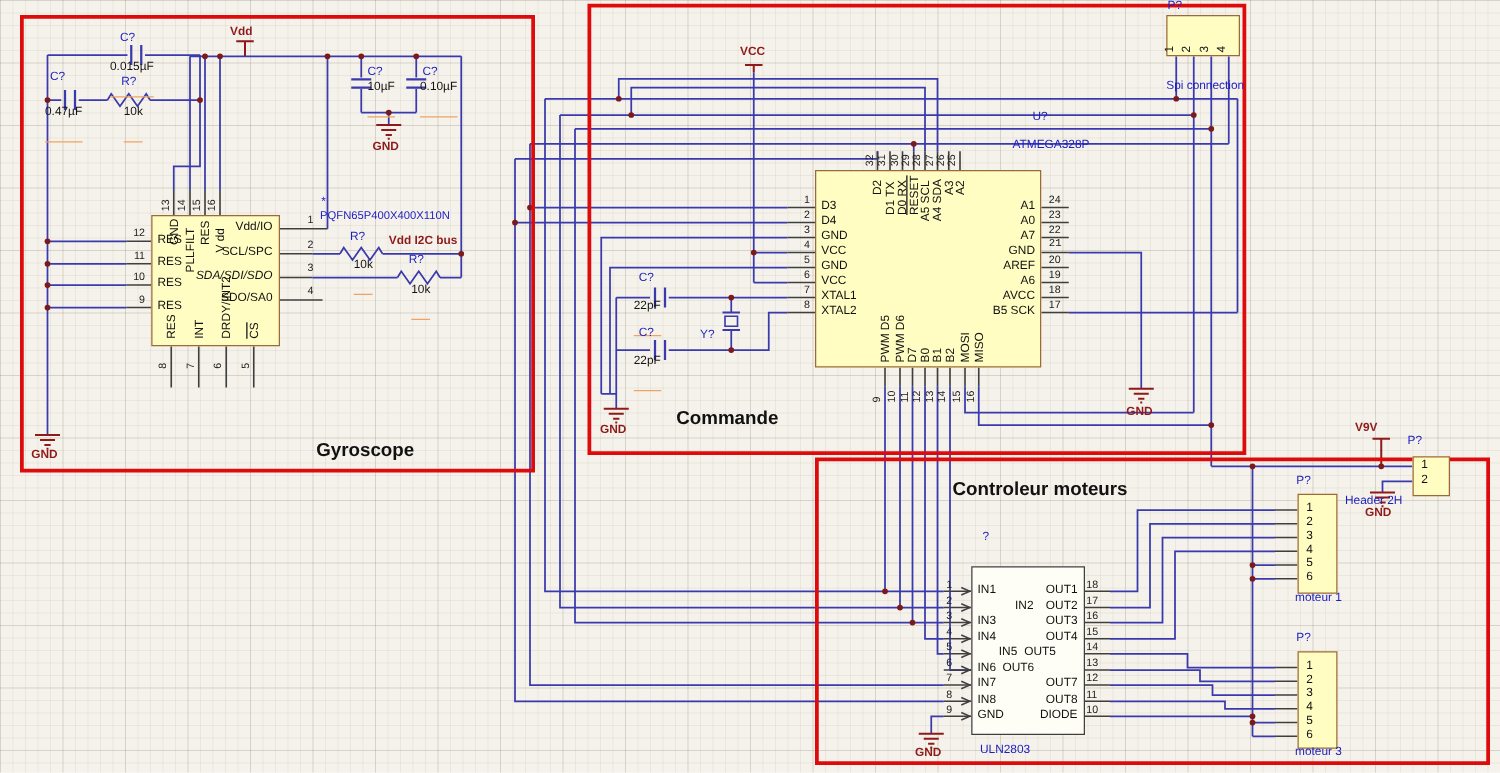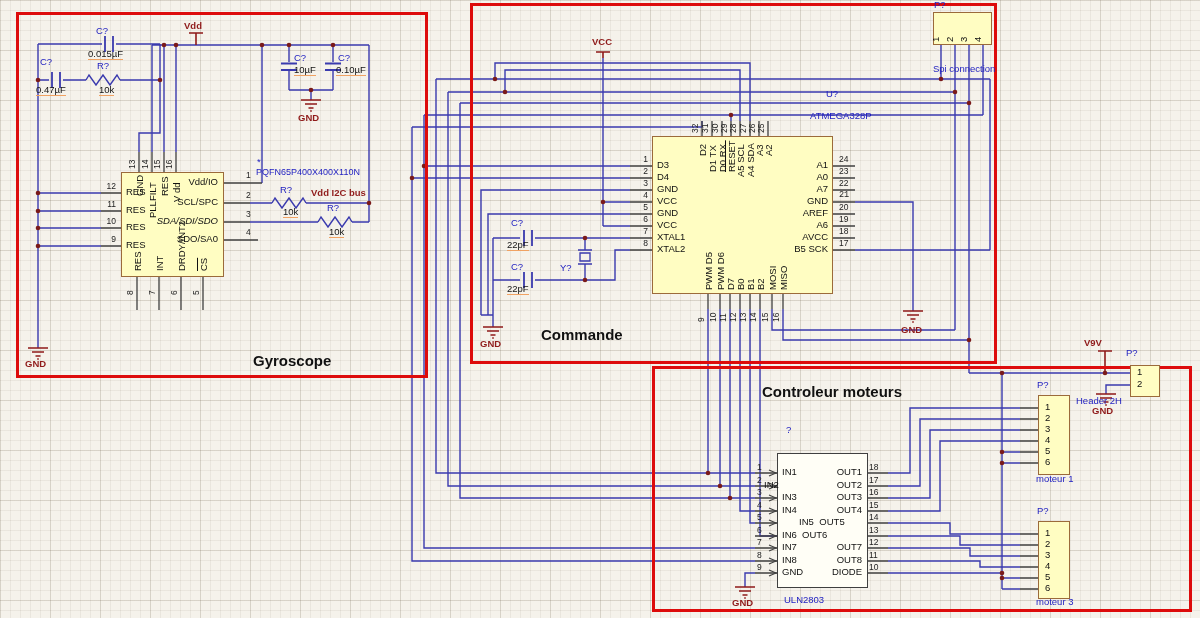--- a/index.html
+++ b/index.html
@@ -22,21 +22,21 @@
   #ic-atmega{left:652px;top:136px;width:181px;height:158px;}
   #ic-uln{position:absolute;left:777px;top:453px;width:91px;height:135px;background:#fffef6;border:1.2px solid #3f3f3f;box-sizing:border-box;}
   #conn-spi{left:933px;top:12px;width:59px;height:33px;}
   #conn-m1{left:1038px;top:395px;width:32px;height:80px;}
   #conn-m2{left:1038px;top:521px;width:32px;height:78px;}
   #conn-hdr{left:1130px;top:365px;width:30px;height:32px;}
   .t{position:absolute;white-space:nowrap;line-height:1.1;}
   .des{color:#1d1dc0;font-size:9.5px;}
   .des9{color:#1d1dc0;font-size:9px;}
   .net{color:#8f1a1a;font-size:9.5px;font-weight:bold;}
-  .val{color:#141414;font-size:9.5px;border-bottom:1.5px solid #f0a263;padding-bottom:0px;}
+  .val{color:#141414;font-size:9.5px;border-bottom:1.5px solid #f0a263;padding-bottom:18px;}
   .num{color:#222;font-size:8.5px;}
   .plbl{color:#111;font-size:9.5px;}
   .rot{transform:rotate(-90deg);transform-origin:0 0;}
   .ovl{text-decoration:overline;}
   .title{position:absolute;color:#111;font-size:15px;font-weight:bold;white-space:nowrap;}
   #t-gyro{left:253px;top:352px;}
   #t-com{left:541px;top:326px;}
   #t-ctrl{left:762px;top:383px;}
 </style>
 </head>
@@ -242,21 +242,21 @@
       <span class="t plbl" style="left: 738px; top: 244px; width: 90px; text-align: right;">B5 SCK</span>
       <span class="t num rot" style="left: 757px; top: 133px;">25</span>
       <span class="t plbl rot" style="left: 764px; top: 155.8px;">A2</span>
       <span class="t num rot" style="left: 772px; top: 322px;">16</span>
       <span class="t plbl rot" style="left: 779px; top: 290px;">MISO</span>
       <span class="t num" style="left: 757px; top: 463px;">1</span>
       <span class="t plbl" style="left: 782px; top: 467px;">IN1</span>
       <span class="t num" style="left: 869px; top: 463px;">18</span>
       <span class="t plbl" style="left: 802px; top: 467px; width: 60px; text-align: right;">OUT1</span>
       <span class="t num" style="left: 757px; top: 476px;">2</span>
-      <span class="t plbl" style="left: 764px; top: 480px;">IN2</span>
+      <span class="t plbl" style="left: 812px; top: 480px;">IN2</span>
       <span class="t num" style="left: 869px; top: 476px;">17</span>
       <span class="t plbl" style="left: 802px; top: 480px; width: 60px; text-align: right;">OUT2</span>
       <span class="t num" style="left: 757px; top: 488px;">3</span>
       <span class="t plbl" style="left: 782px; top: 492px;">IN3</span>
       <span class="t num" style="left: 869px; top: 488px;">16</span>
       <span class="t plbl" style="left: 802px; top: 492px; width: 60px; text-align: right;">OUT3</span>
       <span class="t num" style="left: 757px; top: 501px;">4</span>
       <span class="t plbl" style="left: 782px; top: 505px;">IN4</span>
       <span class="t num" style="left: 869px; top: 501px;">15</span>
       <span class="t plbl" style="left: 802px; top: 505px; width: 60px; text-align: right;">OUT4</span>

